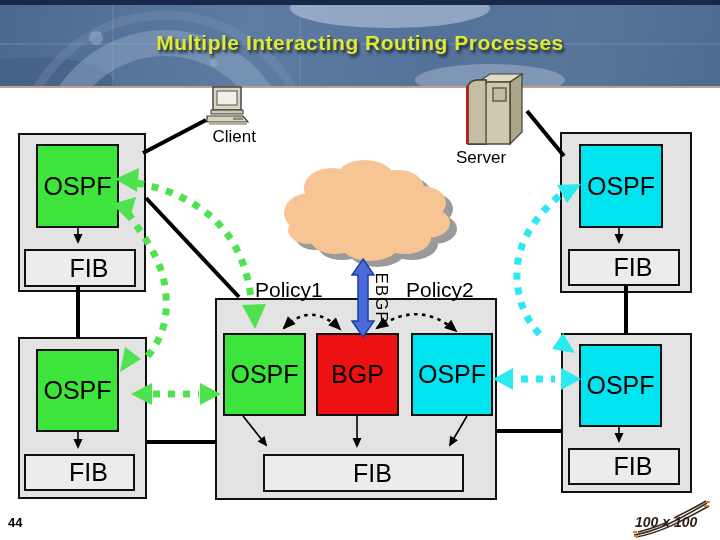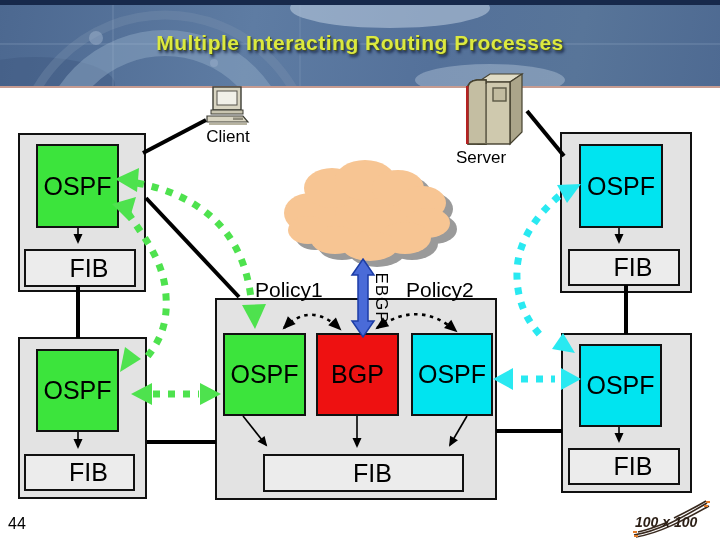--- a/index.html
+++ b/index.html
@@ -24,30 +24,30 @@
   
   .panel{position:absolute;background:#e3e3e3;border:2px solid #111;text-align:right;}
   .box{position:absolute;border:2px solid #111;display:flex;align-items:center;justify-content:center;
        font-size:25px;line-height:1;}
   .green{background:#3ce43c;}
   .cyan{background:#00e4f0;}
   .red{background:#ee1111;}
   .fib{background:#ececec;padding-left:18px;}
   
   .lbl{position:absolute;white-space:nowrap;}
-  .lbl-client{left:200px;top:127px;width:56px;text-align:center;font-size:17px;}
+  .lbl-client{left:200px;top:127px;width:56px;text-align:right;font-size:17px;}
   .lbl-server{left:456px;top:148px;width:72px;text-align:left;font-size:17px;}
   .lbl-internet{left:320px;top:199px;width:92px;text-align:center;font-size:22px;}
   .lbl-policy1{left:255px;top:278px;font-size:21px;}
   .lbl-policy2{left:406px;top:278px;font-size:21px;}
   .lbl-ebgp{
     position:absolute;left:381px;top:298px;font-size:17px;letter-spacing:1px;
     transform:translate(-50%,-50%) rotate(90deg);
   }
-  .page-number{position:absolute;left:8px;top:515px;font-size:16px;}
+  .page-number{position:absolute;left:8px;top:515px;font-size:13px;font-weight:bold;}
   
   .icon{position:absolute;}
   .overlay{position:absolute;left:0;top:0;pointer-events:none;}
 </style>
 </head>
 <body>
 
 <div class="slide">
 
   <div class="header">

